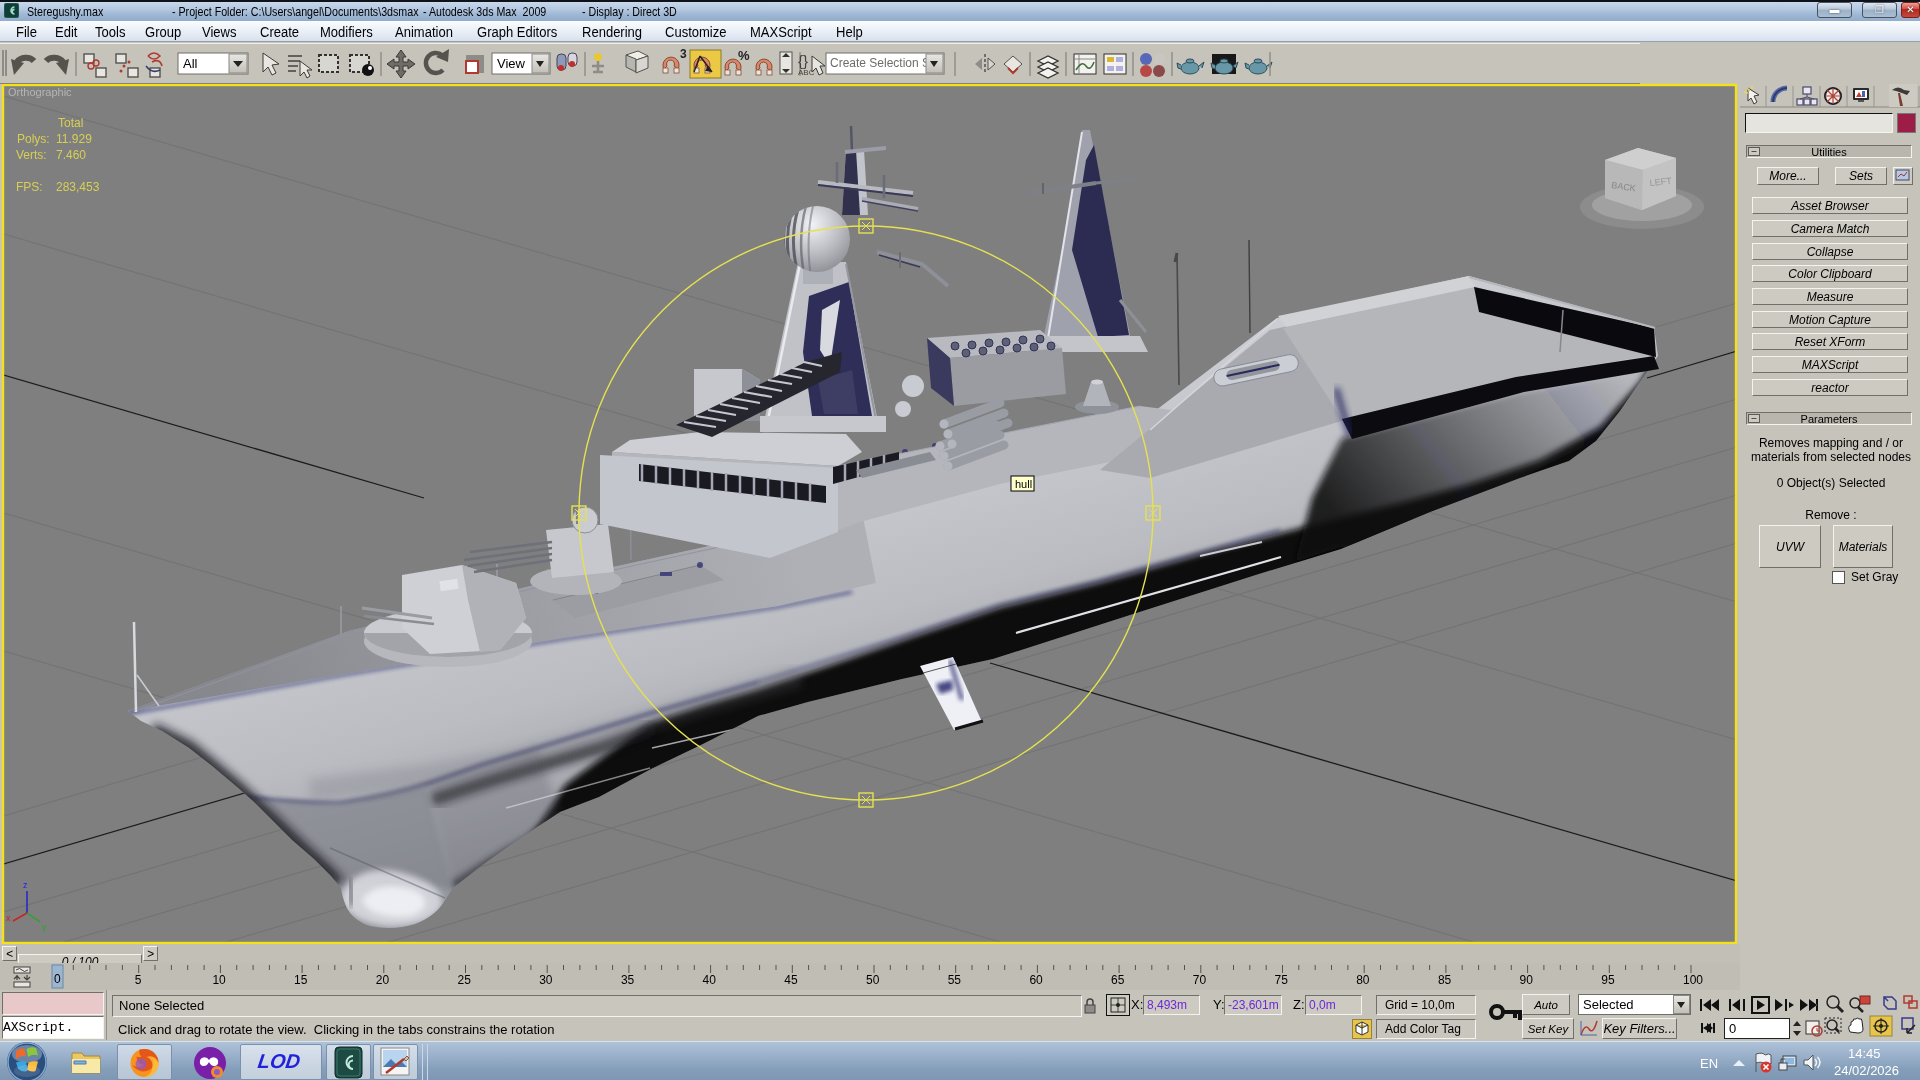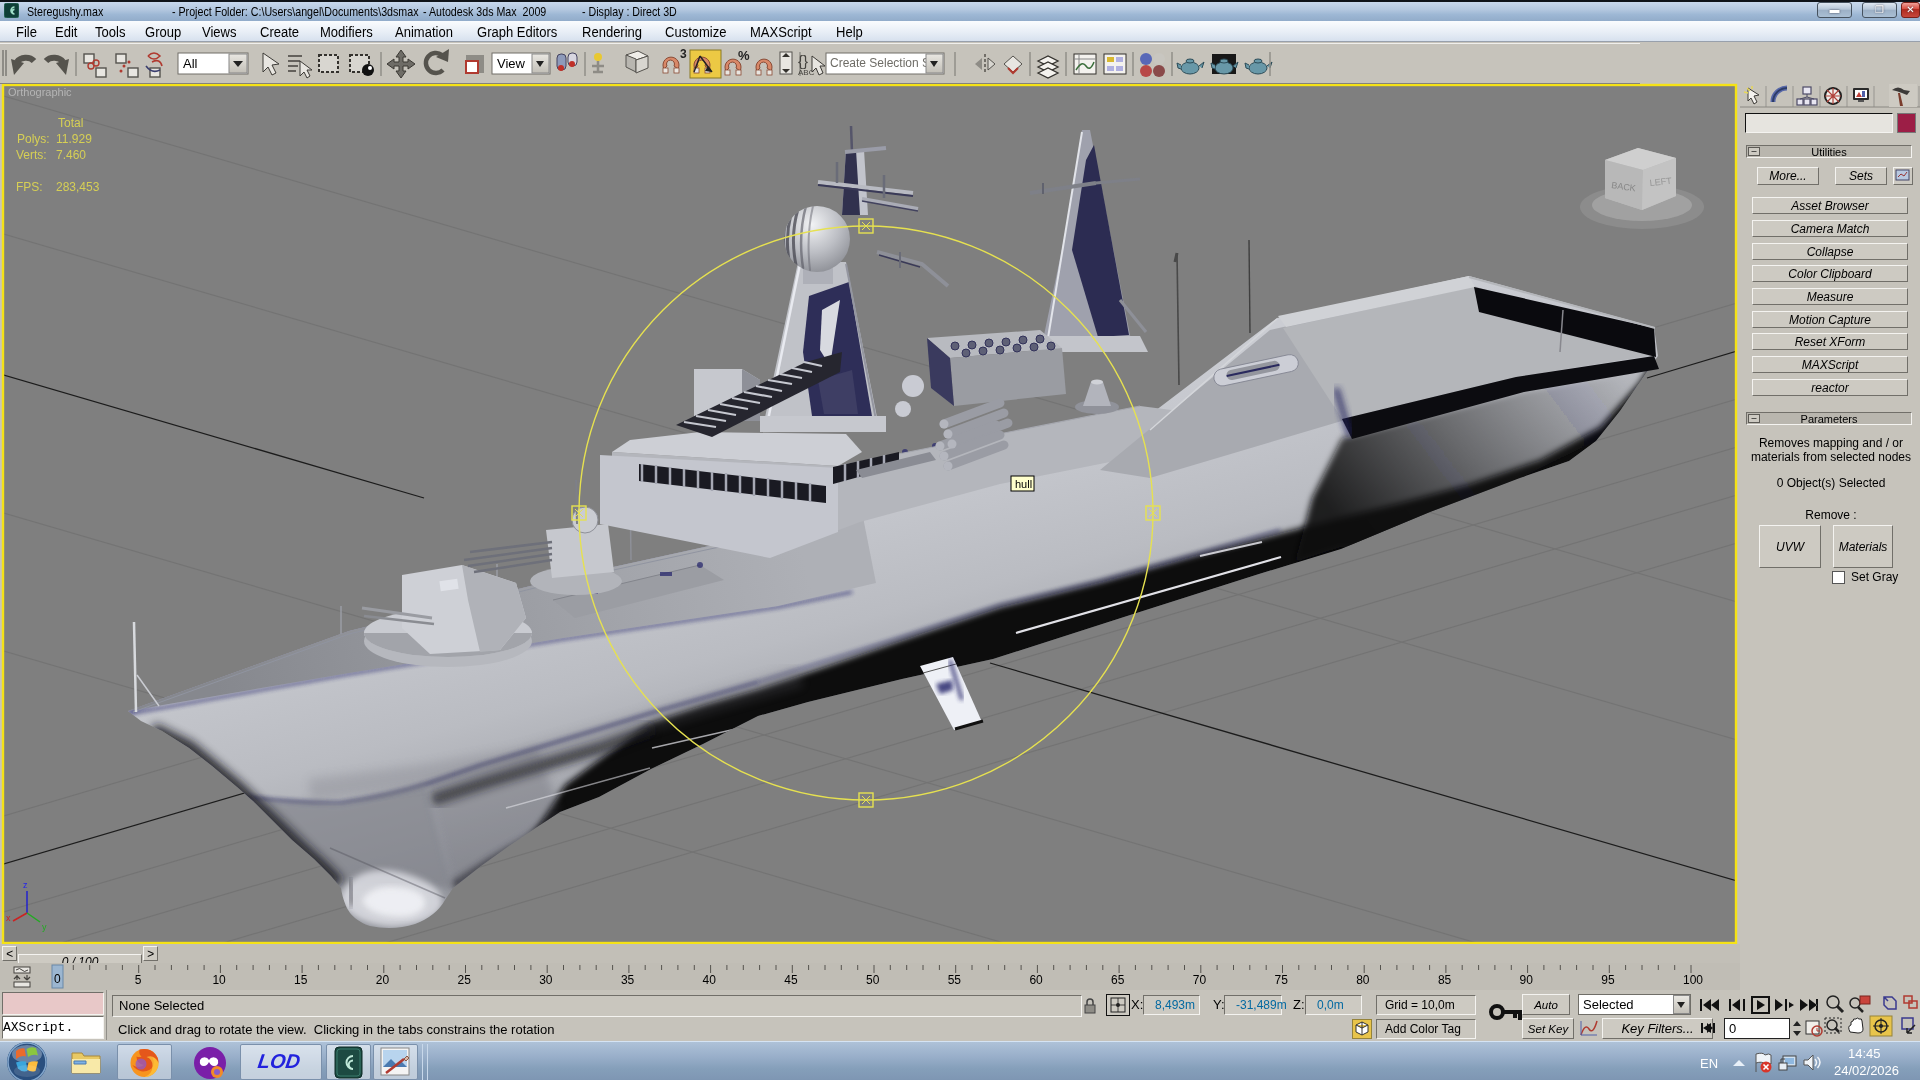--- a/index.html
+++ b/index.html
@@ -35,21 +35,21 @@
   .rollhead .minus { position:absolute; left:1px; top:1px; width:12px; height:9px;
     background:#cdcac2; border:1px solid #5c5a55; font-size:9px; line-height:7px; text-align:center; }
   
   #timerow { position:absolute; left:0; top:944px; width:1740px; height:19px; background:#c2bfb7; }
   #rulerrow { position:absolute; left:0; top:963px; width:1740px; height:27px; background:#c0bdb5; }
   #statusrow { position:absolute; left:0; top:990px; width:1920px; height:51px; background:#c6c3bb; }
   #taskbar { position:absolute; left:0; top:1041px; width:1920px; height:39px;
     background:linear-gradient(#aec2d8,#98aec9 40%,#859fba 70%,#7e96b3);
     border-top:1px solid #d5e4f4; }
   .field { position:absolute; background:#cdcac2; border:1px solid;
-    border-color:#716f69 #f4f3f0 #f4f3f0 #716f69; color:#0369a1; font-size:12px; padding-left:11px; }
+    border-color:#716f69 #f4f3f0 #f4f3f0 #716f69; color:#6d28d9; font-size:12px; padding-left:3px; }
 </style>
 </head>
 <body>
 
 <svg id="vp" class="abs" style="left:0;top:0" width="1920" height="1080" viewBox="0 0 1920 1080">
   <defs>
     <clipPath id="vpclip">
         <rect x="4" y="86" width="1731" height="856"></rect>
       </clipPath>
     <linearGradient id="gHull" gradientUnits="userSpaceOnUse" x1="700" y1="480" x2="790" y2="820">
@@ -736,21 +736,21 @@
       <path d="M5,9 v-3 a3,3 0 0 1 6,0 v3" fill="none" stroke="#444" stroke-width="1.5"></path>
     </svg>
   <div class="abs" style="left:1106px;top:4px;width:24px;height:22px;border:1px solid #111;background:#cdcac2"><svg width="22" height="20">
         <rect x="4" y="3" width="14" height="14" fill="none" stroke="#222"></rect>
         <circle cx="11" cy="10" r="2" fill="#222"></circle>
         <path d="M11,3 v14 M4,10 h14" stroke="#222" stroke-width="0.8"></path>
       </svg></div>
   <div class="abs" style="left:1131px;top:7px;font-size:13px">X:</div>
   <div class="field" style="left:1143px;top:5px;width:57px;height:20px;line-height:18px">8,493m</div>
   <div class="abs" style="left:1213px;top:7px;font-size:13px">Y:</div>
-  <div class="field" style="left:1224px;top:5px;width:58px;height:20px;line-height:18px">-31,489m</div>
+  <div class="field" style="left:1224px;top:5px;width:58px;height:20px;line-height:18px">-23,601m</div>
   <div class="abs" style="left:1293px;top:7px;font-size:13px">Z:</div>
   <div class="field" style="left:1305px;top:5px;width:57px;height:20px;line-height:18px">0,0m</div>
   <div class="field" style="left:1376px;top:5px;width:100px;height:20px;color:#000;line-height:18px;padding-left:8px">Grid = 10,0m</div>
   <div class="abs" style="left:1352px;top:29px;width:20px;height:20px;background:#e8c44a;border:1px solid #95833a"><svg width="18" height="18">
         <path d="M9,2 l6,3 v7 l-6,3 l-6,-3 v-7 z M9,2 v13 M3,5 l6,3 l6,-3" fill="#fff" stroke="#333" stroke-width="1"></path>
       </svg></div>
   <div class="field" style="left:1376px;top:29px;width:100px;height:20px;color:#000;line-height:18px;padding-left:8px;background:#c9c6be">Add Color Tag</div>
 
   <svg class="abs" style="left:1487px;top:6px" width="40" height="38" viewBox="0 0 40 38">
     <circle cx="10" cy="16" r="6" fill="none" stroke="#111" stroke-width="4"></circle>
@@ -759,21 +759,21 @@
   <div class="btn3d" style="left:1522px;top:4px;width:48px;height:21px;line-height:20px;font-size:11.5px">Auto Key</div>
   <div class="btn3d" style="left:1522px;top:28px;width:52px;height:21px;line-height:20px;font-size:11.5px">Set Key</div>
   <div class="abs" style="left:1578px;top:4px;width:113px;height:21px;background:#fff;border:1px solid #706e68;font-size:13px;line-height:19px;padding-left:4px">Selected</div>
   <div class="abs" style="left:1673px;top:5px;width:17px;height:19px;background:linear-gradient(#e9e7e2,#c2bfb7);border:1px solid #888"><svg width="15" height="17">
         <path d="M3,6 l4,6 l4,-6 z" fill="#222"></path>
       </svg></div>
   <svg class="abs" style="left:1578px;top:28px" width="22" height="22">
       <path d="M3,17 q4,-12 8,-6 t8,-8" fill="none" stroke="#b03a30" stroke-width="1.5"></path>
       <path d="M3,17 L19,17 M3,17 L3,3" stroke="#5060a8" stroke-width="1"></path>
     </svg>
-  <div class="btn3d" style="left:1602px;top:28px;width:111px;height:21px;line-height:20px;font-size:13px">Key Filters...</div>
+  <div class="btn3d" style="left:1602px;top:28px;width:75px;height:21px;line-height:20px;font-size:13px">Key Filters...</div>
 
   <svg class="abs" style="left:1697px;top:4px" width="122" height="22" viewBox="0 0 122 22">
     <g fill="#111">
       <path d="M3,5 v12 l2,0 v-12 z M6,11 l8,-6 v12 z M14,11 l8,-6 v12 z"></path>
       <path d="M32,5 v12 h2 v-12 z M43,5 l-8,6 l8,6 z M46,5 v12 h2 v-12 z"></path>
       <rect x="55" y="3" width="17" height="16" fill="none" stroke="#111" stroke-width="2"></rect>
       <path d="M60,6 l8,5 l-8,5 z"></path>
       <path d="M78,5 l8,6 l-8,6 z M88,5 v12 h2 v-12 z M92,8 l5,3 l-5,3 z"></path>
       <path d="M103,5 l8,6 l-8,6 z M112,5 l8,6 l-8,6 z M119,5 v12 h2 v-12 z"></path>
     </g>

